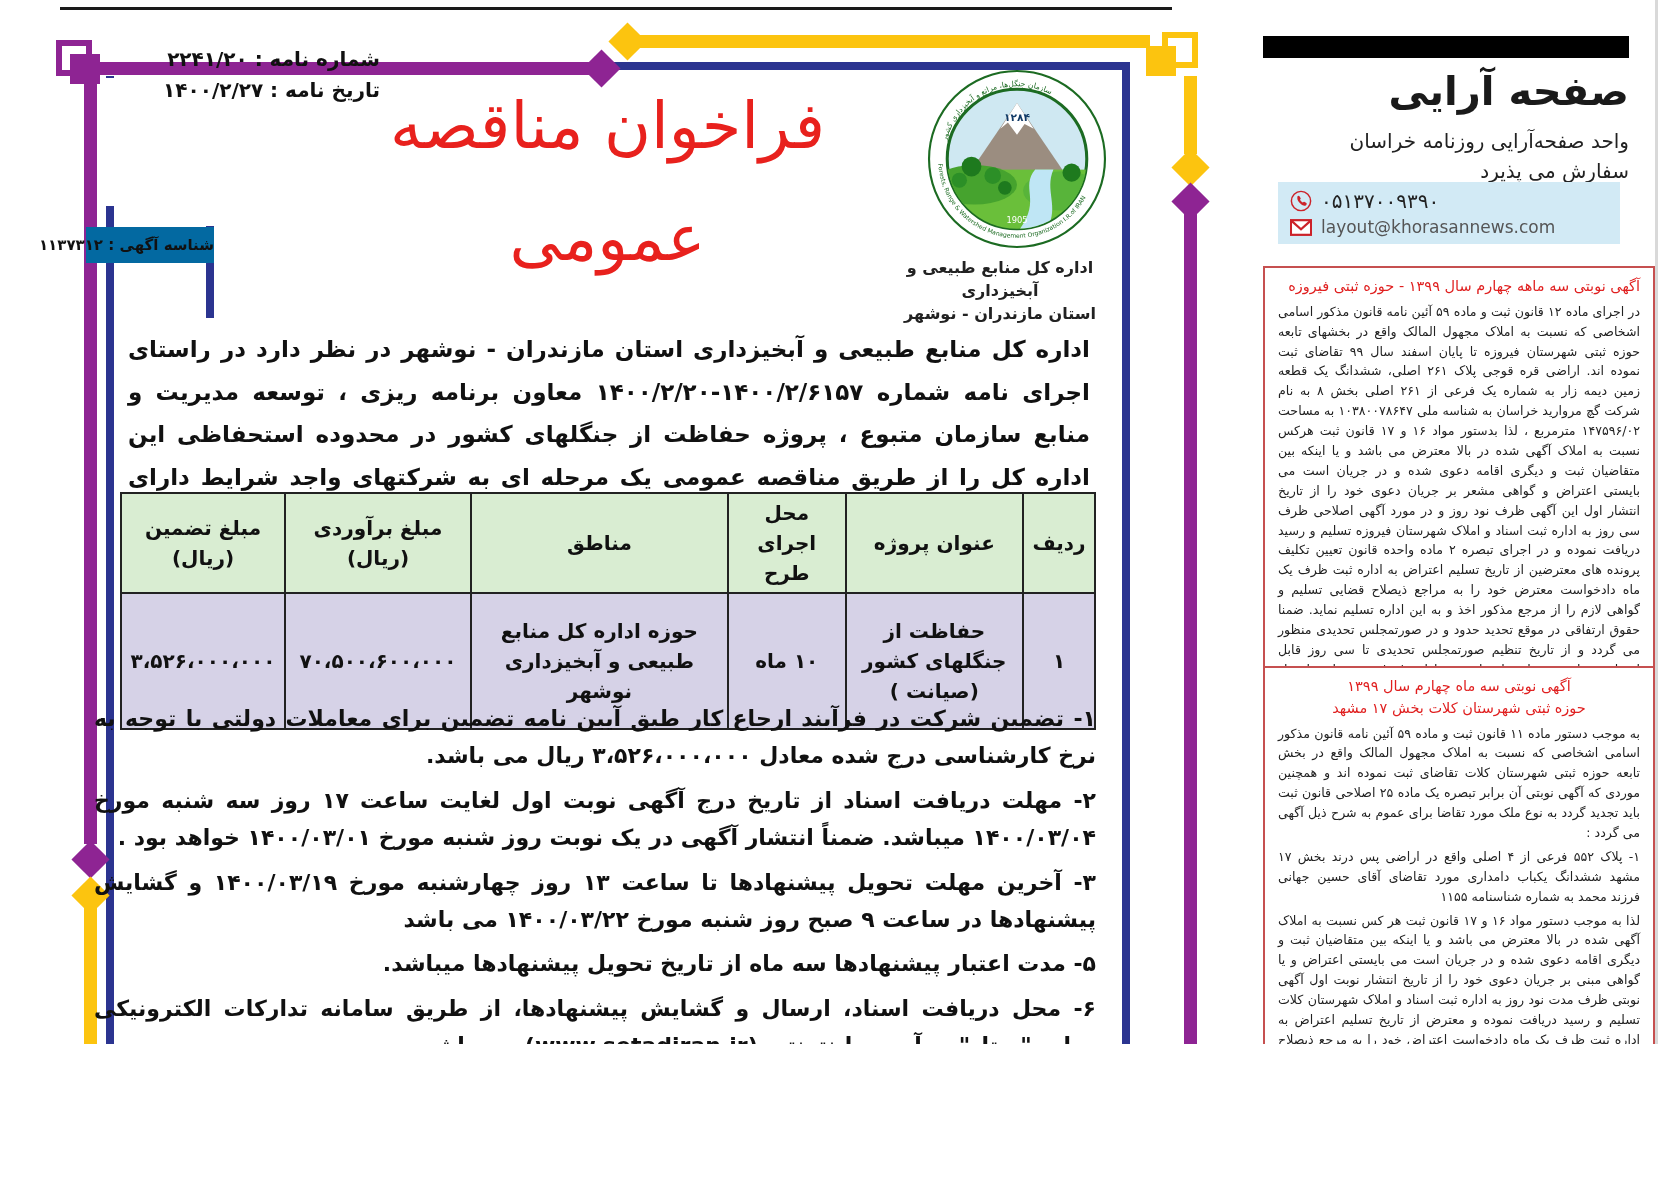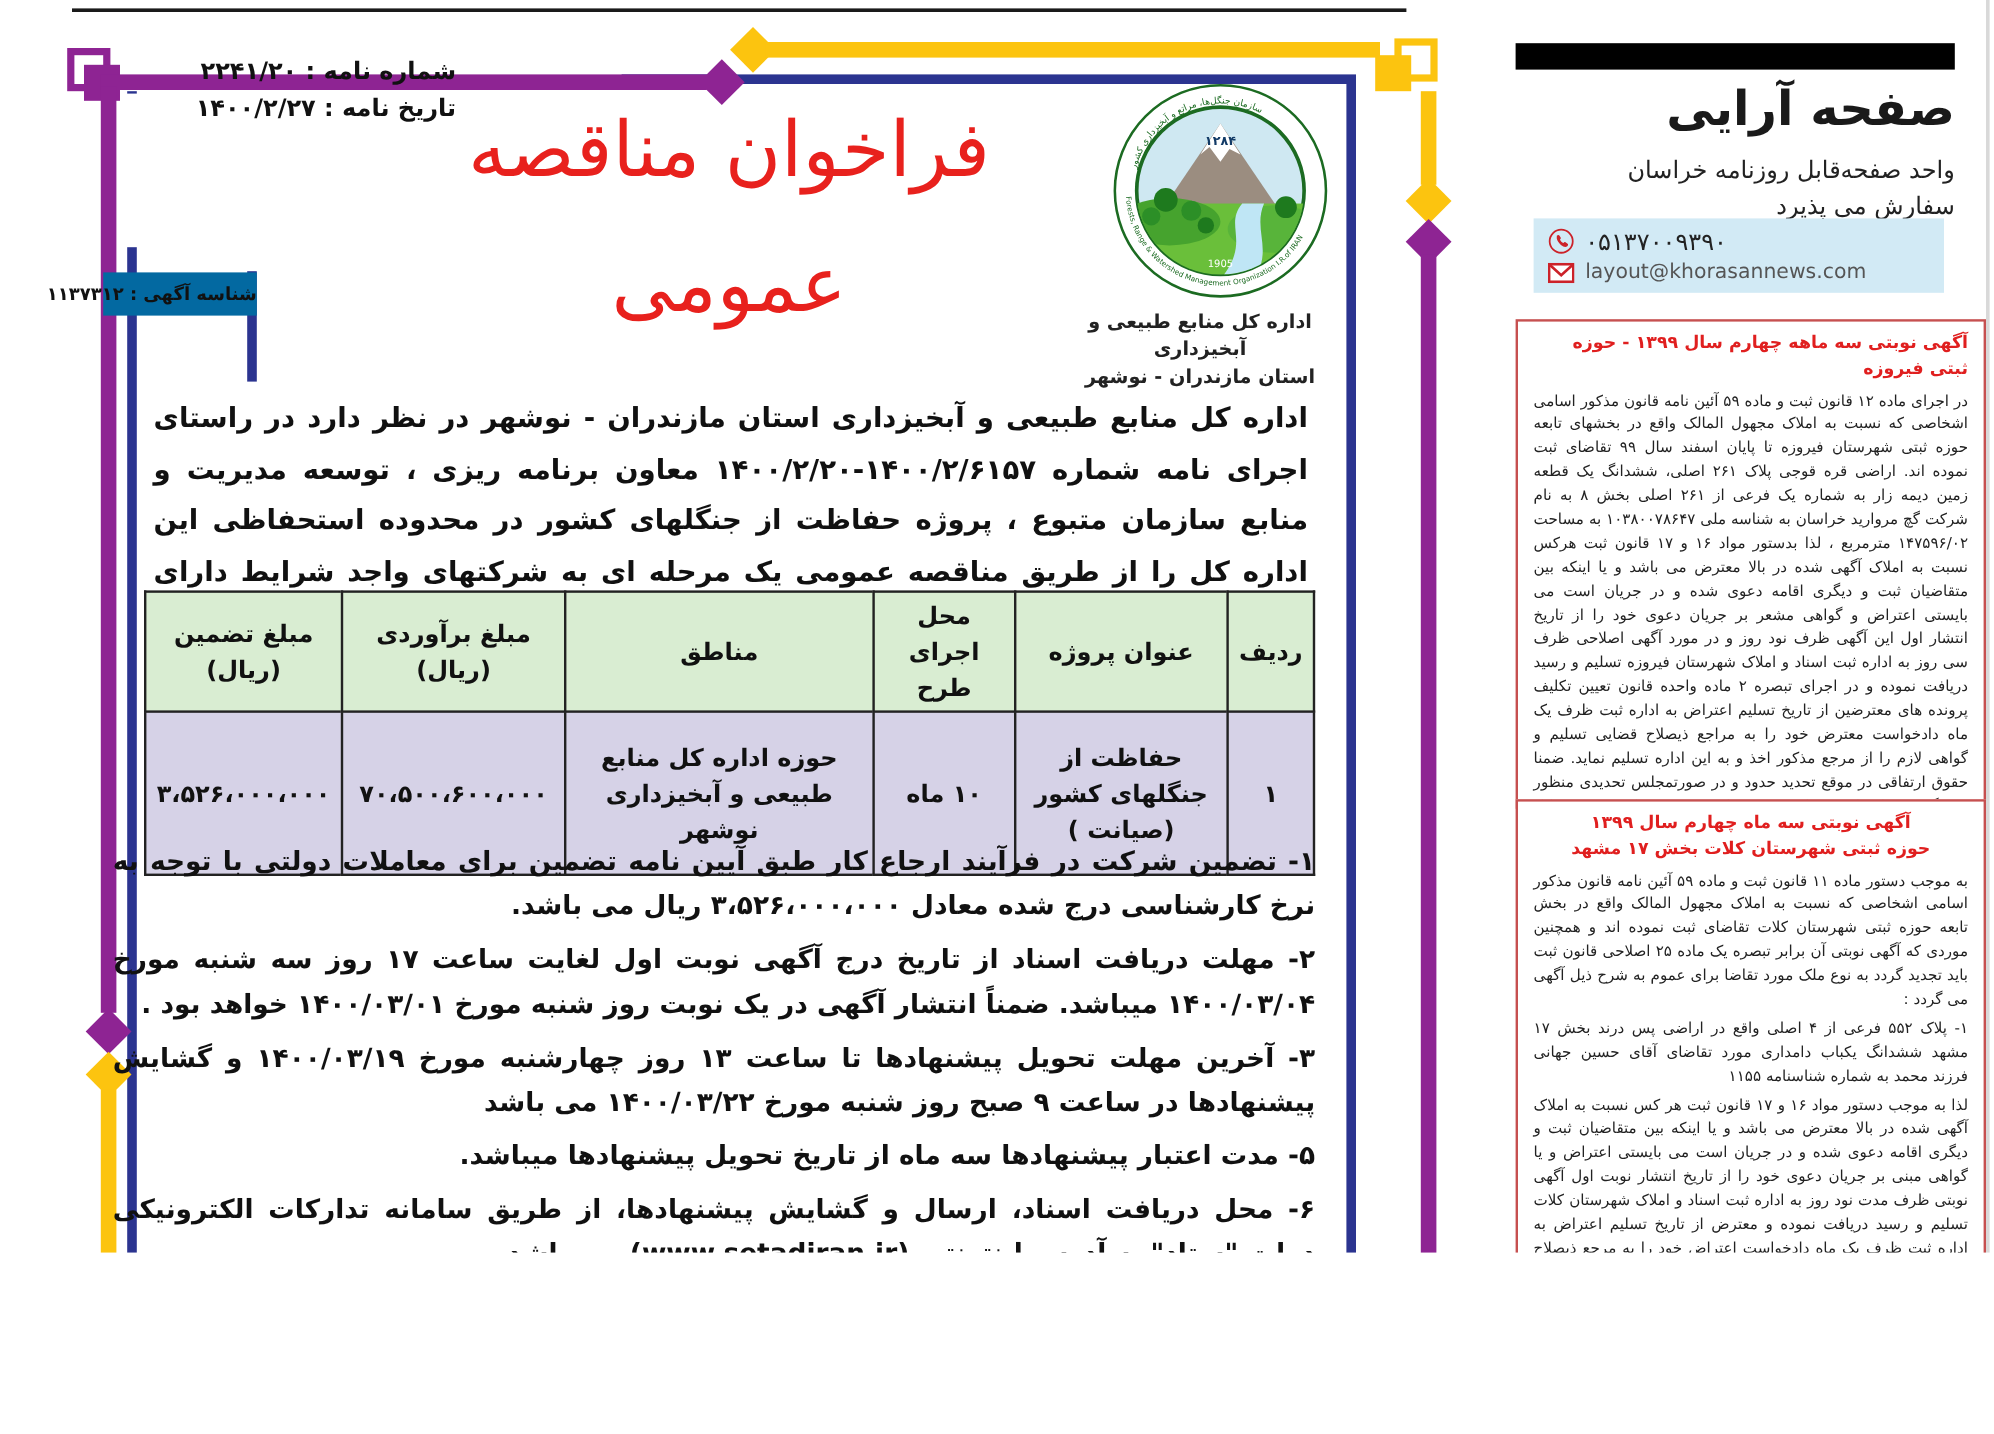--- a/index.html
+++ b/index.html
@@ -36,21 +36,21 @@
   .tiny-yellow{font-size:11px;color:#dfa90d;font-weight:bold;}
   
   .sb-blackbar{background:#000;}
   .sb-title{font-size:40px;font-weight:600;color:#1a1a1a;text-align:right;padding-right:34px;}
   .sb-sub{font-size:20px;color:#222;text-align:right;padding-right:34px;line-height:1.5;}
   .contact-box{background:#d2eaf5;padding:7px 12px;display:flex;flex-direction:column;gap:4px;}
   .contact-row{display:flex;align-items:center;gap:9px;direction:ltr;}
   .contact-phone{font-size:20px;color:#222;letter-spacing:2px;}
   .contact-mail{font-size:17px;color:#555;}
   .notice{border:2px solid #c65050;background:#fff;padding:8px 13px;overflow:hidden;}
-  .notice-title{color:#e01f1f;font-weight:bold;font-size:14.5px;text-align:right;line-height:1.5;}
+  .notice-title{color:#e01f1f;font-weight:normal;font-size:14.5px;text-align:right;line-height:1.5;}
   .notice-title.center{text-align:center;}
   .notice-body{font-size:12.6px;color:#222;text-align:justify;line-height:1.58;margin-top:4px;}
   .page-edge{background:#d9d9d9;}
 </style>
 </head>
 <body>
 
 <div id="page">
 
   <div class="abs" style="left:60px;top:7px;width:1112px;height:3px;background:#1a1a1a;"></div>
@@ -177,21 +177,21 @@
   </div>
 
   <div class="abs rtl footer-sig" style="left:186px;top:1120px;width:770px;">عبدالرضا سنگاری – مدیر کل منابع طبیعی و آبخیزداری مازندران – نوشهر</div>
   <div class="abs tiny-gray" style="left:1122px;top:1118px;">۱۳۱</div>
   <div class="abs tiny-yellow" style="left:118px;top:1157px;">۱۴۰۰۱۰۹۷۶</div>
 
   <div class="abs sb-blackbar" style="left:1263px;top:36px;width:366px;height:22px;"></div>
 
   <div class="abs rtl sb-title" style="left:1263px;top:68px;width:366px;">صفحه آرایی</div>
   <div class="abs rtl sb-sub" style="left:1263px;top:126px;width:366px;">
-    <div>واحد صفحه‌قابل روزنامه خراسان</div>
+    <div>واحد صفحه‌آرایی روزنامه خراسان</div>
     <div>سفارش می پذیرد</div>
   </div>
 
   <div class="abs contact-box" style="left:1278px;top:182px;width:318px;">
     <div class="contact-row">
       <svg width="22" height="22" viewBox="0 0 24 24">
         <circle cx="12" cy="12" r="10.5" fill="none" stroke="#cc2229" stroke-width="1.6"></circle>
         <path d="M8 7 c1,-1 2,-1 2.5,0 l1,1.6 c0.4,0.7 0,1.3 -0.6,1.8 c0.6,1.5 1.7,2.6 3.2,3.2 c0.5,-0.6 1.1,-1 1.8,-0.6 l1.6,1 c1,0.6 1,1.6 0,2.5 c-1.3,1.2 -3.4,0.8 -5.7,-1.1 c-2.3,-1.9 -4.2,-5 -3.8,-6.9 z" fill="#cc2229"></path>
       </svg>
       <span class="contact-phone">۰۵۱۳۷۰۰۹۳۹۰</span>

